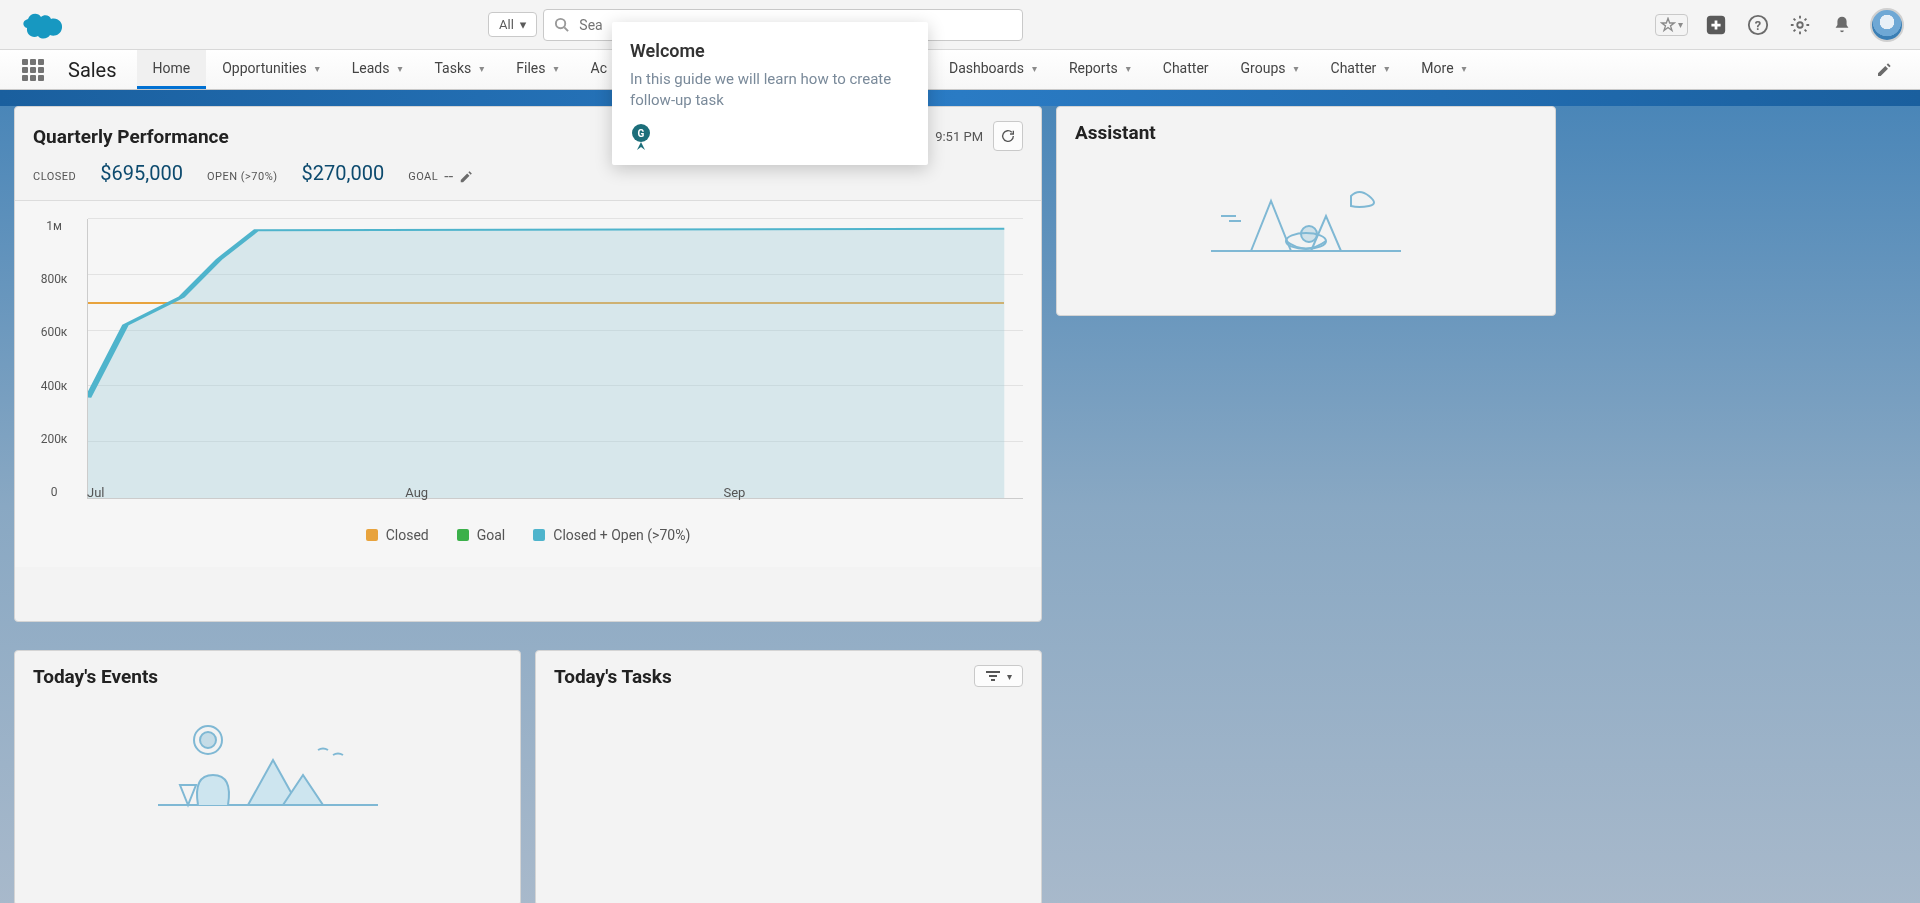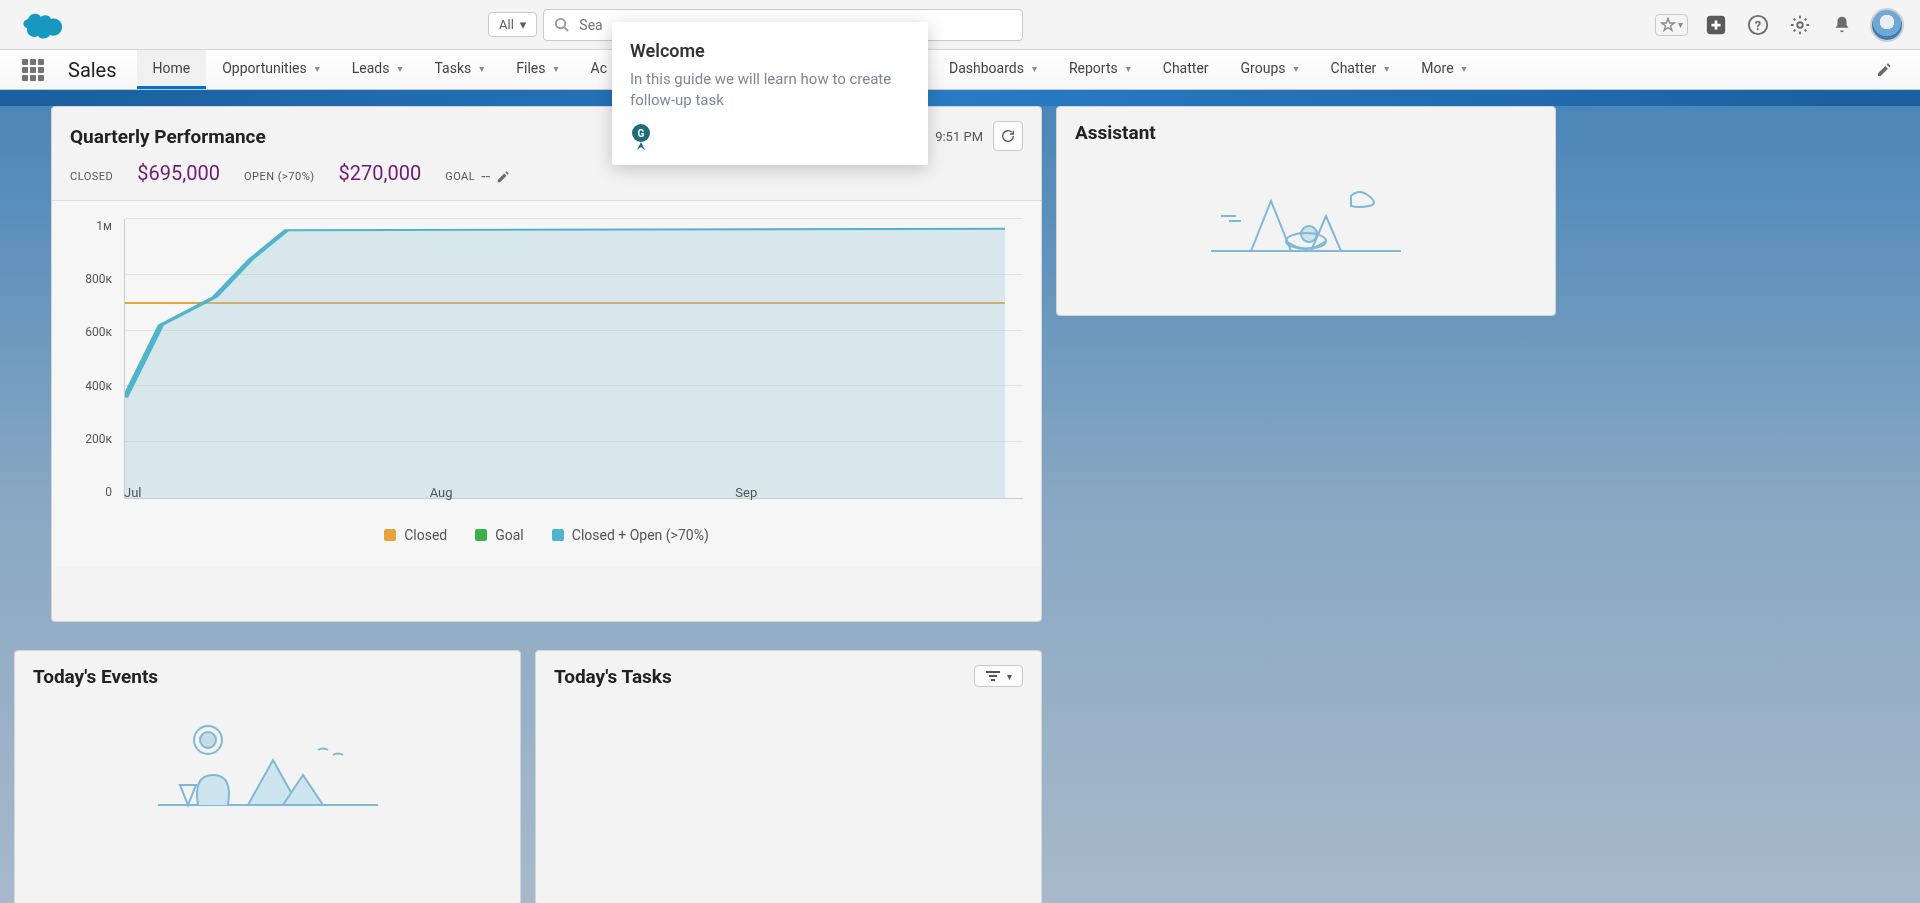--- a/index.html
+++ b/index.html
@@ -32,34 +32,34 @@
 
 .blue-band { height: 16px; background: linear-gradient(90deg, #1a5f9e 0%, #2a7bc4 50%, #1a5f9e 100%); }
 
 
 .content { padding: 0 14px; display: grid; grid-template-columns: 1028px 500px; gap: 14px; background: linear-gradient(180deg, #4a86b8 0%, #89a8c3 50%, #a8b9cb 100%); min-height: 800px; }
 .card { background: #f3f3f3; border: 1px solid #d4d4d4; border-radius: 4px; margin-top: 0; }
 .card-header { padding: 14px 18px 4px; }
 .card-title { font-size: 19px; font-weight: 700; color: #222; }
 
 
-.qp-card { grid-column: 1; margin-left: 37px; }
+.qp-card { grid-column: 1; }
 .qp-metrics { display: flex; align-items: baseline; gap: 24px; padding: 6px 18px 14px; border-bottom: 1px solid #dcdcdc; }
 .metric-label { font-size: 11px; letter-spacing: 0.5px; color: #555; text-transform: uppercase; }
-.metric-val { font-size: 20px; color: #701a75; }
+.metric-val { font-size: 20px; color: #0c4a6e; }
 .goal-group { display: flex; align-items: center; gap: 6px; }
 .goal-dash { color: #666; }
 .pencil-icon { color: #6b6b6b; font-size: 14px; cursor: pointer; }
 .qp-right { margin-left: auto; display: flex; align-items: center; gap: 10px; font-size: 13px; color: #555; }
 .refresh-btn { width: 30px; height: 30px; border: 1px solid #c9c9c9; border-radius: 4px; background: #fcfcfc; display: flex; align-items: center; justify-content: center; cursor: pointer; }
 
 
 .chart-wrap { padding: 18px 18px 10px; background: #f6f6f6; }
 .chart { position: relative; height: 300px; }
-.y-axis { position: absolute; left: 0; top: 0; bottom: 20px; width: 48px; display: flex; flex-direction: column; justify-content: space-between; }
+.y-axis { position: absolute; left: 0; top: 0; bottom: 20px; width: 48px; display: flex; flex-direction: column; justify-content: space-between; align-items: center; }
 .y-tick { font-size: 12px; color: #555; text-align: right; padding-right: 6px; }
 .plot { position: absolute; left: 54px; right: 0; top: 0; bottom: 20px; border-left: 1px solid #ccc; border-bottom: 1px solid #ccc; }
 .gridline { position: absolute; left: 0; right: 0; height: 1px; background: #e2e2e2; }
 .gl-1 { bottom: 20%; }
 .gl-2 { bottom: 40%; }
 .gl-3 { bottom: 60%; }
 .gl-4 { bottom: 80%; }
 .gl-5 { bottom: 100%; }
 .closed-line { position: absolute; left: 0; right: 2%; height: 2px; background: #e8a33d; bottom: 69.5%; }
 .x-labels { position: absolute; left: 54px; right: 0; bottom: 16px; height: 18px; display: flex; text-align: right; }

